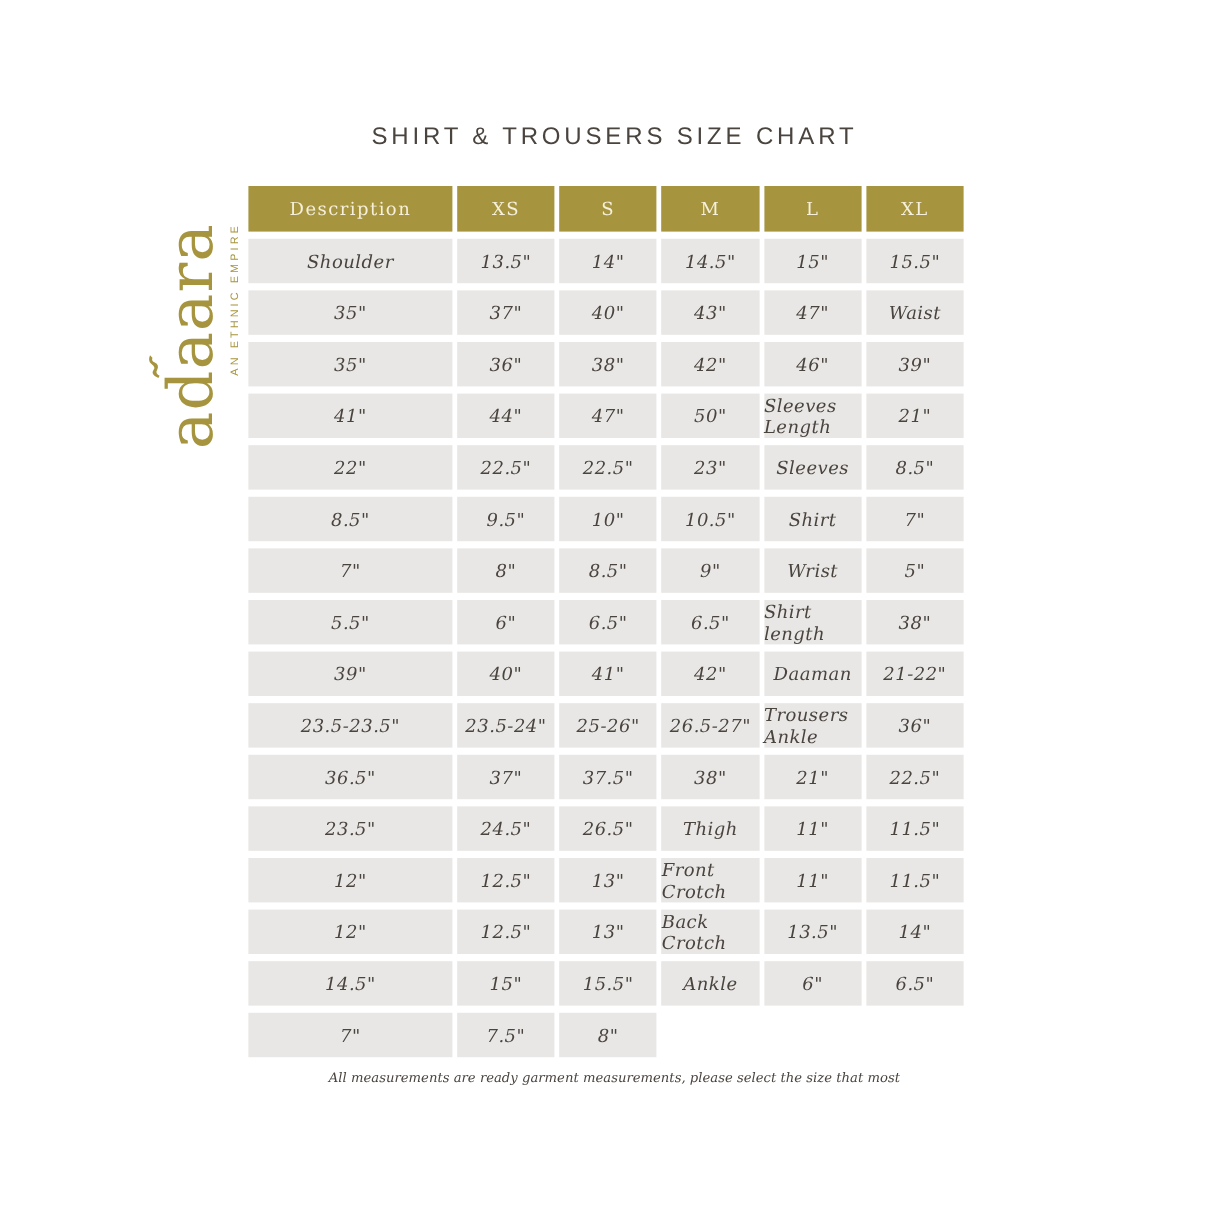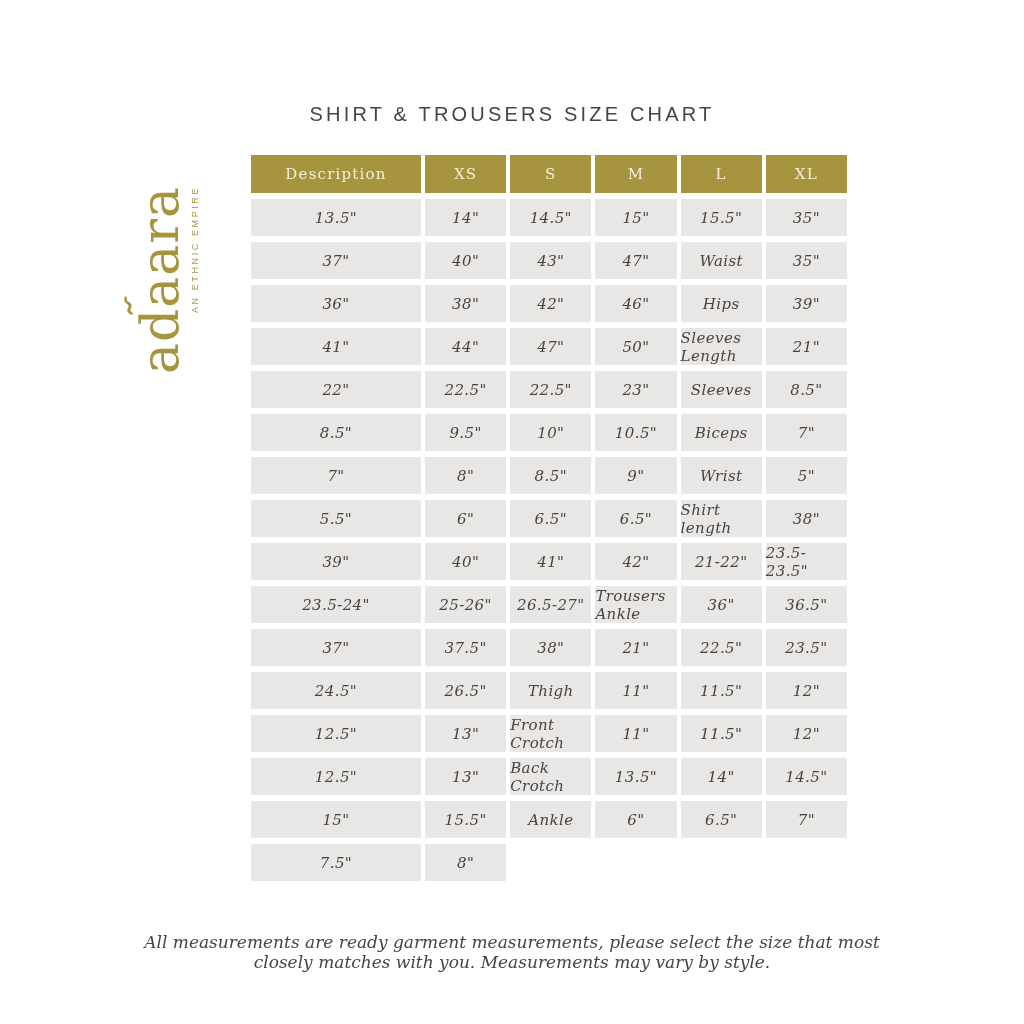--- a/index.html
+++ b/index.html
@@ -77,21 +77,20 @@
     position: absolute;
     left: 207px;
     top: 155px;
     width: 596px;
     display: grid;
     grid-template-columns: 170px repeat(5, 1fr);
     grid-template-rows: 38px;
     grid-auto-rows: 37px;
     column-gap: 4px;
     row-gap: 6px;
-    margin-left: 44px;
   }
   .h-cell {
     background: var(--olive, #a6953e);
     color: var(--cream, #f5efdc);
     display: flex;
     align-items: center;
     justify-content: center;
     font-family: "DejaVu Serif", serif;
     font-size: 15px;
     letter-spacing: 1.2px;
@@ -111,24 +110,23 @@
 
   
   .footer-note {
     position: absolute;
     top: 893px;
     left: 0;
     width: 100%;
     text-align: center;
     font-family: "DejaVu Serif", serif;
     font-style: italic;
-    font-size: 17px;
+    font-size: 11px;
     line-height: 1.15;
     color: var(--ink, #4a443f);
-    margin-top: 40px;
   }
   .footer-note div { margin: 0; }
 </style>
 </head>
 <body>
 
 <div class="canvas" style="--olive: #a6953e; --cream: #f5efdc; --cellgray: #e8e7e5; --ink: #4a443f; --bg: #ffffff;">
 
   <div class="chart-title">SHIRT &amp; TROUSERS SIZE CHART</div>
 
@@ -143,72 +141,73 @@
   </div>
 
   <div class="size-table" id="size-table">
 
   <div class="h-cell">Description</div>
       <div class="h-cell">XS</div>
       <div class="h-cell">S</div>
       <div class="h-cell">M</div>
       <div class="h-cell">L</div>
       <div class="h-cell">XL</div>
+      <div class="d-cell row-label">Shoulder</div>
       <div class="d-cell">13.5"</div>
       <div class="d-cell">14"</div>
       <div class="d-cell">14.5"</div>
       <div class="d-cell">15"</div>
       <div class="d-cell">15.5"</div>
       <div class="d-cell">35"</div>
       <div class="d-cell">37"</div>
       <div class="d-cell">40"</div>
       <div class="d-cell">43"</div>
       <div class="d-cell">47"</div>
       <div class="d-cell row-label">Waist</div>
       <div class="d-cell">35"</div>
       <div class="d-cell">36"</div>
       <div class="d-cell">38"</div>
       <div class="d-cell">42"</div>
       <div class="d-cell">46"</div>
-      <div class="d-cell row-label">Hips</div>
       <div class="d-cell">39"</div>
       <div class="d-cell">41"</div>
       <div class="d-cell">44"</div>
       <div class="d-cell">47"</div>
       <div class="d-cell">50"</div>
       <div class="d-cell row-label">Sleeves Length</div>
       <div class="d-cell">21"</div>
       <div class="d-cell">22"</div>
       <div class="d-cell">22.5"</div>
       <div class="d-cell">22.5"</div>
       <div class="d-cell">23"</div>
       <div class="d-cell row-label">Sleeves</div>
       <div class="d-cell">8.5"</div>
       <div class="d-cell">8.5"</div>
       <div class="d-cell">9.5"</div>
       <div class="d-cell">10"</div>
       <div class="d-cell">10.5"</div>
-      <div class="d-cell row-label">Biceps</div>
+      <div class="d-cell row-label">Shirt</div>
       <div class="d-cell">7"</div>
       <div class="d-cell">7"</div>
       <div class="d-cell">8"</div>
       <div class="d-cell">8.5"</div>
       <div class="d-cell">9"</div>
       <div class="d-cell row-label">Wrist</div>
       <div class="d-cell">5"</div>
       <div class="d-cell">5.5"</div>
       <div class="d-cell">6"</div>
       <div class="d-cell">6.5"</div>
       <div class="d-cell">6.5"</div>
       <div class="d-cell row-label">Shirt length</div>
       <div class="d-cell">38"</div>
       <div class="d-cell">39"</div>
       <div class="d-cell">40"</div>
       <div class="d-cell">41"</div>
       <div class="d-cell">42"</div>
+      <div class="d-cell row-label">Daaman</div>
       <div class="d-cell">21-22"</div>
       <div class="d-cell">23.5-23.5"</div>
       <div class="d-cell">23.5-24"</div>
       <div class="d-cell">25-26"</div>
       <div class="d-cell">26.5-27"</div>
       <div class="d-cell row-label">Trousers Ankle</div>
       <div class="d-cell">36"</div>
       <div class="d-cell">36.5"</div>
       <div class="d-cell">37"</div>
       <div class="d-cell">37.5"</div>
@@ -239,16 +238,15 @@
       <div class="d-cell row-label">Ankle</div>
       <div class="d-cell">6"</div>
       <div class="d-cell">6.5"</div>
       <div class="d-cell">7"</div>
       <div class="d-cell">7.5"</div>
       <div class="d-cell">8"</div>
     </div>
 
   <div class="footer-note">
     <div>All measurements are ready garment measurements, please select the size that most</div>
-    <div>closely matches with you. Measurements may vary by style.</div>
   </div>
 
 </div>
 
 </body></html>

